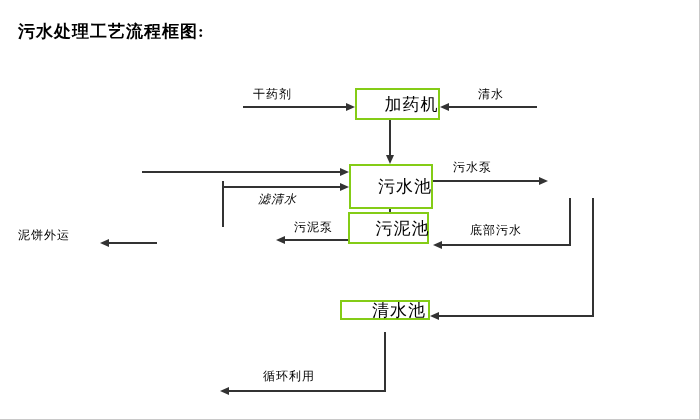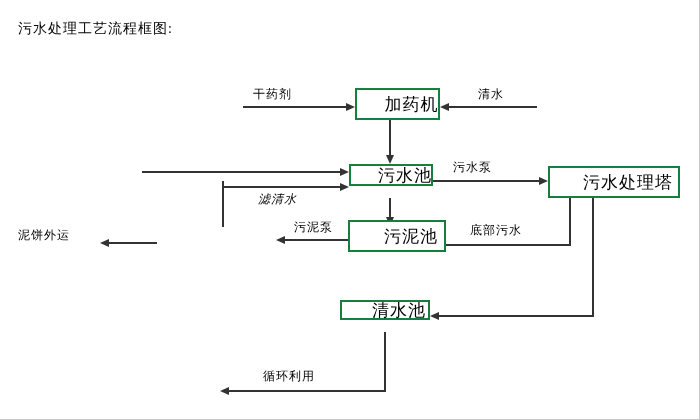--- a/index.html
+++ b/index.html
@@ -9,28 +9,28 @@
     background:#ffffff;
     border-right:1px solid #c8c8c8;
     border-bottom:1px solid #c8c8c8;
     box-sizing:border-box;
     font-family:"Liberation Serif","DejaVu Serif",serif;
     color:#000;
     overflow:hidden;
   }
   .title{
     position:absolute;
-    font-size:14px;
-    font-weight:normal;
+    font-size:17px;
+    font-weight:bold;
     letter-spacing:1px;
     white-space:nowrap;
   }
   .node{
     position:absolute;
-    border:2px solid #15803d;
+    border:2px solid #84cc16;
     background:#ffffff;
     display:flex;
     align-items:center;
     justify-content:center;
     font-size:17px;
     letter-spacing:1px;
     box-sizing:border-box;
     white-space:nowrap;
     z-index:2;
     padding-left:28px;
@@ -59,25 +59,24 @@
 </style>
 </head>
 <body>
 
 <div id="canvas">
 
   <div class="title" style="left:18px;top:20px;">污水处理工艺流程框图:</div>
 
   <div class="node" style="left:355px;top:88px;width:85px;height:32px;">加药机</div>
 
-  <div class="node" style="left:349px;top:164px;width:84px;height:22px;">污水池</div>
+  <div class="node" style="left:349px;top:164px;width:84px;height:45px;">污水池</div>
 
-  <div class="node" style="left:548px;top:166px;width:132px;height:32px;">污水处理塔</div>
 
-  <div class="node" style="left:348px;top:220px;width:98px;height:32px;">污泥池</div>
+  <div class="node" style="left:348px;top:212px;width:81px;height:32px;">污泥池</div>
 
 
   <div class="node" style="left:340px;top:300px;width:90px;height:20px;">清水池</div>
 
   <div class="line" style="left:243px;top:106px;width:104px;height:2px;"></div>
   <div class="arr right" style="left:346px;top:103px;"></div>
 
   <div class="line" style="left:449px;top:106px;width:88px;height:2px;"></div>
   <div class="arr left" style="left:440px;top:103px;"></div>
 

